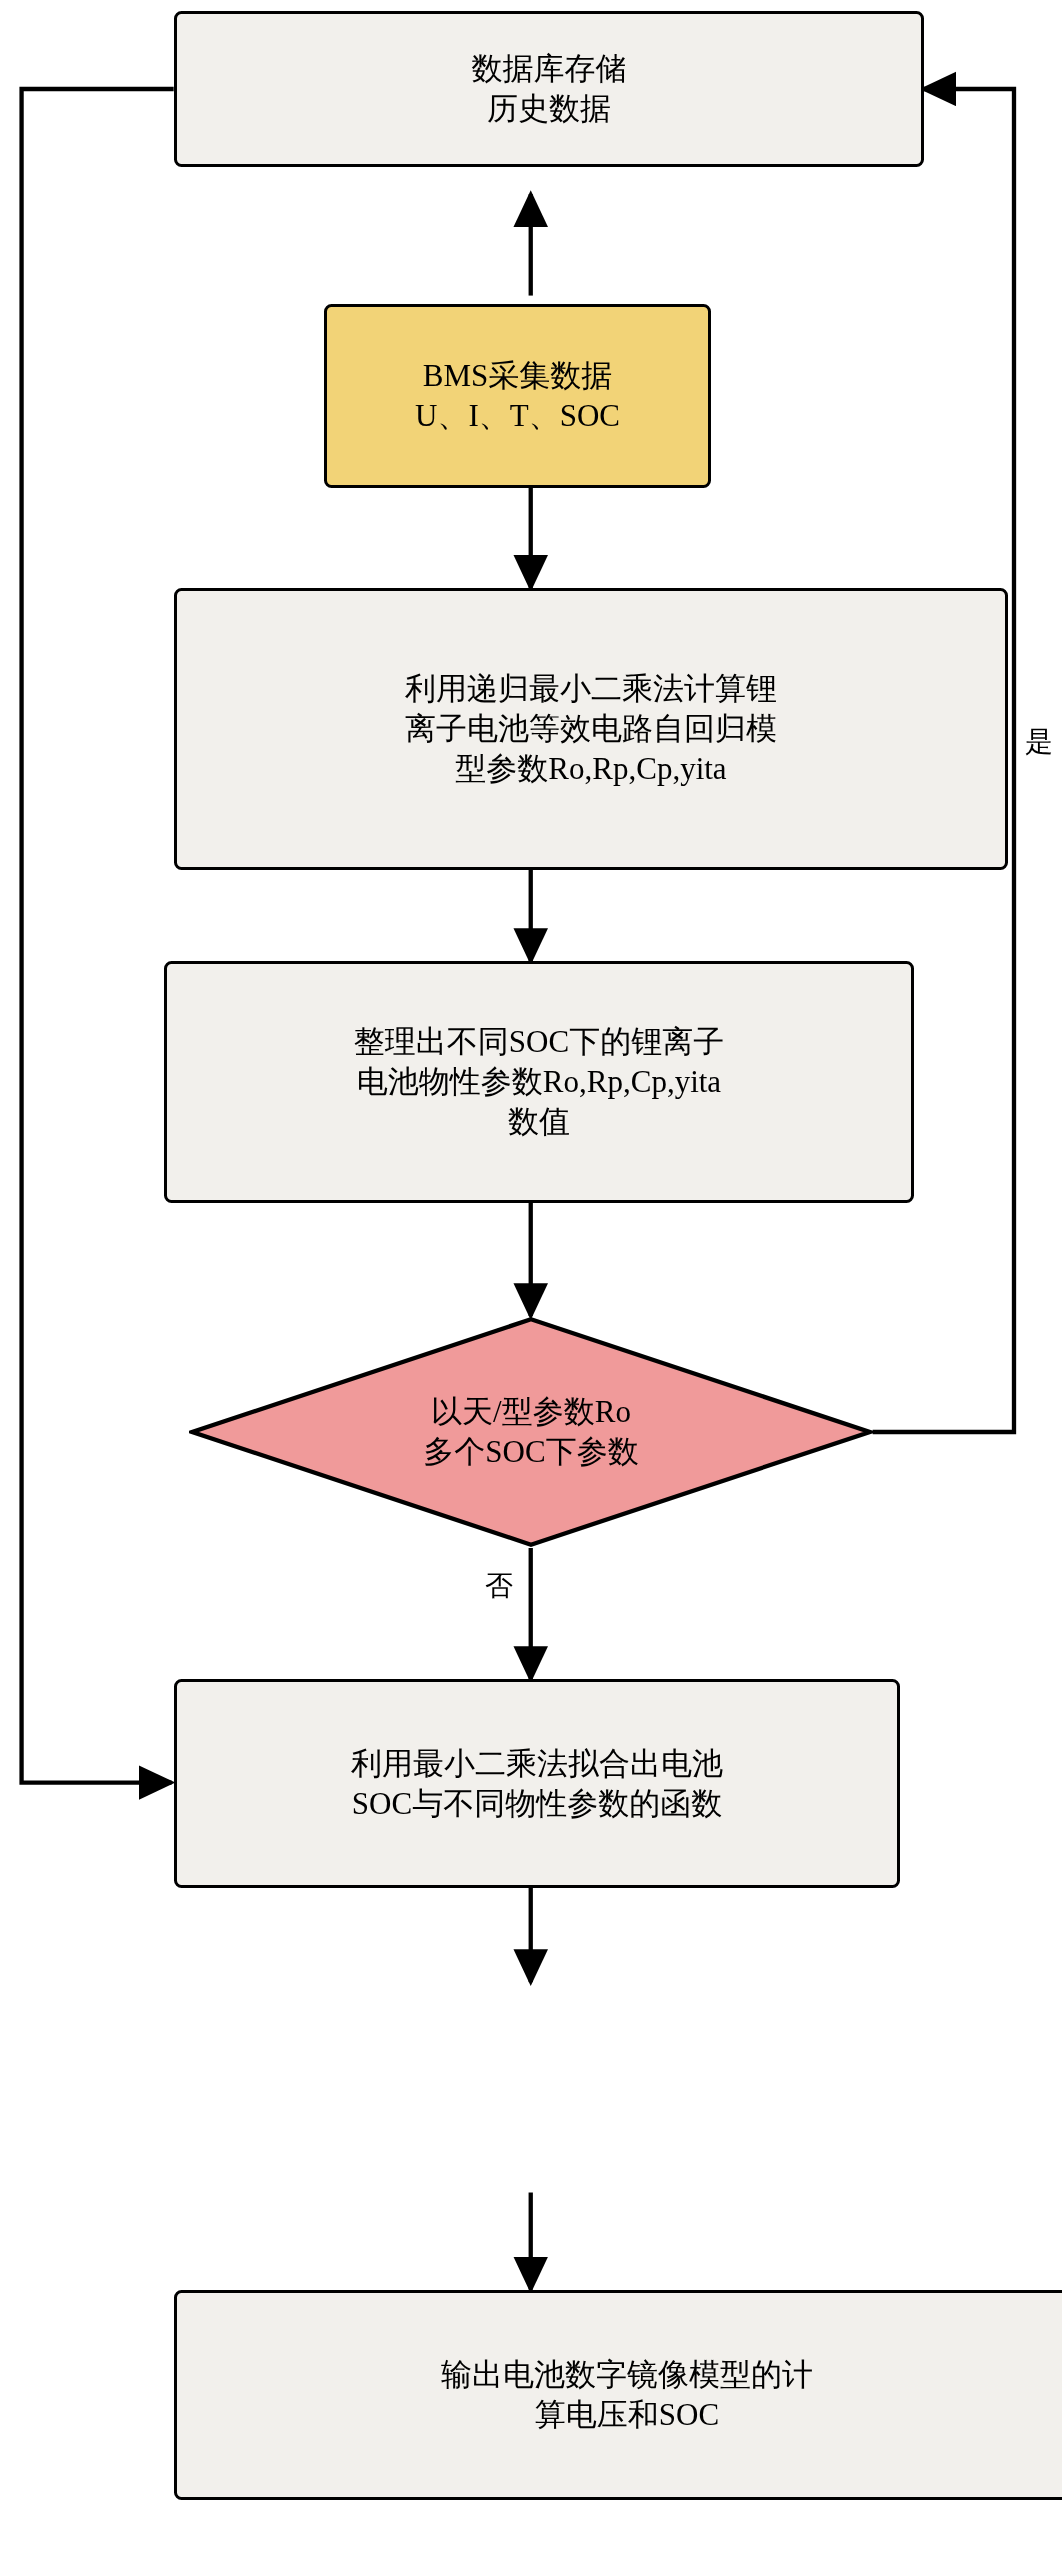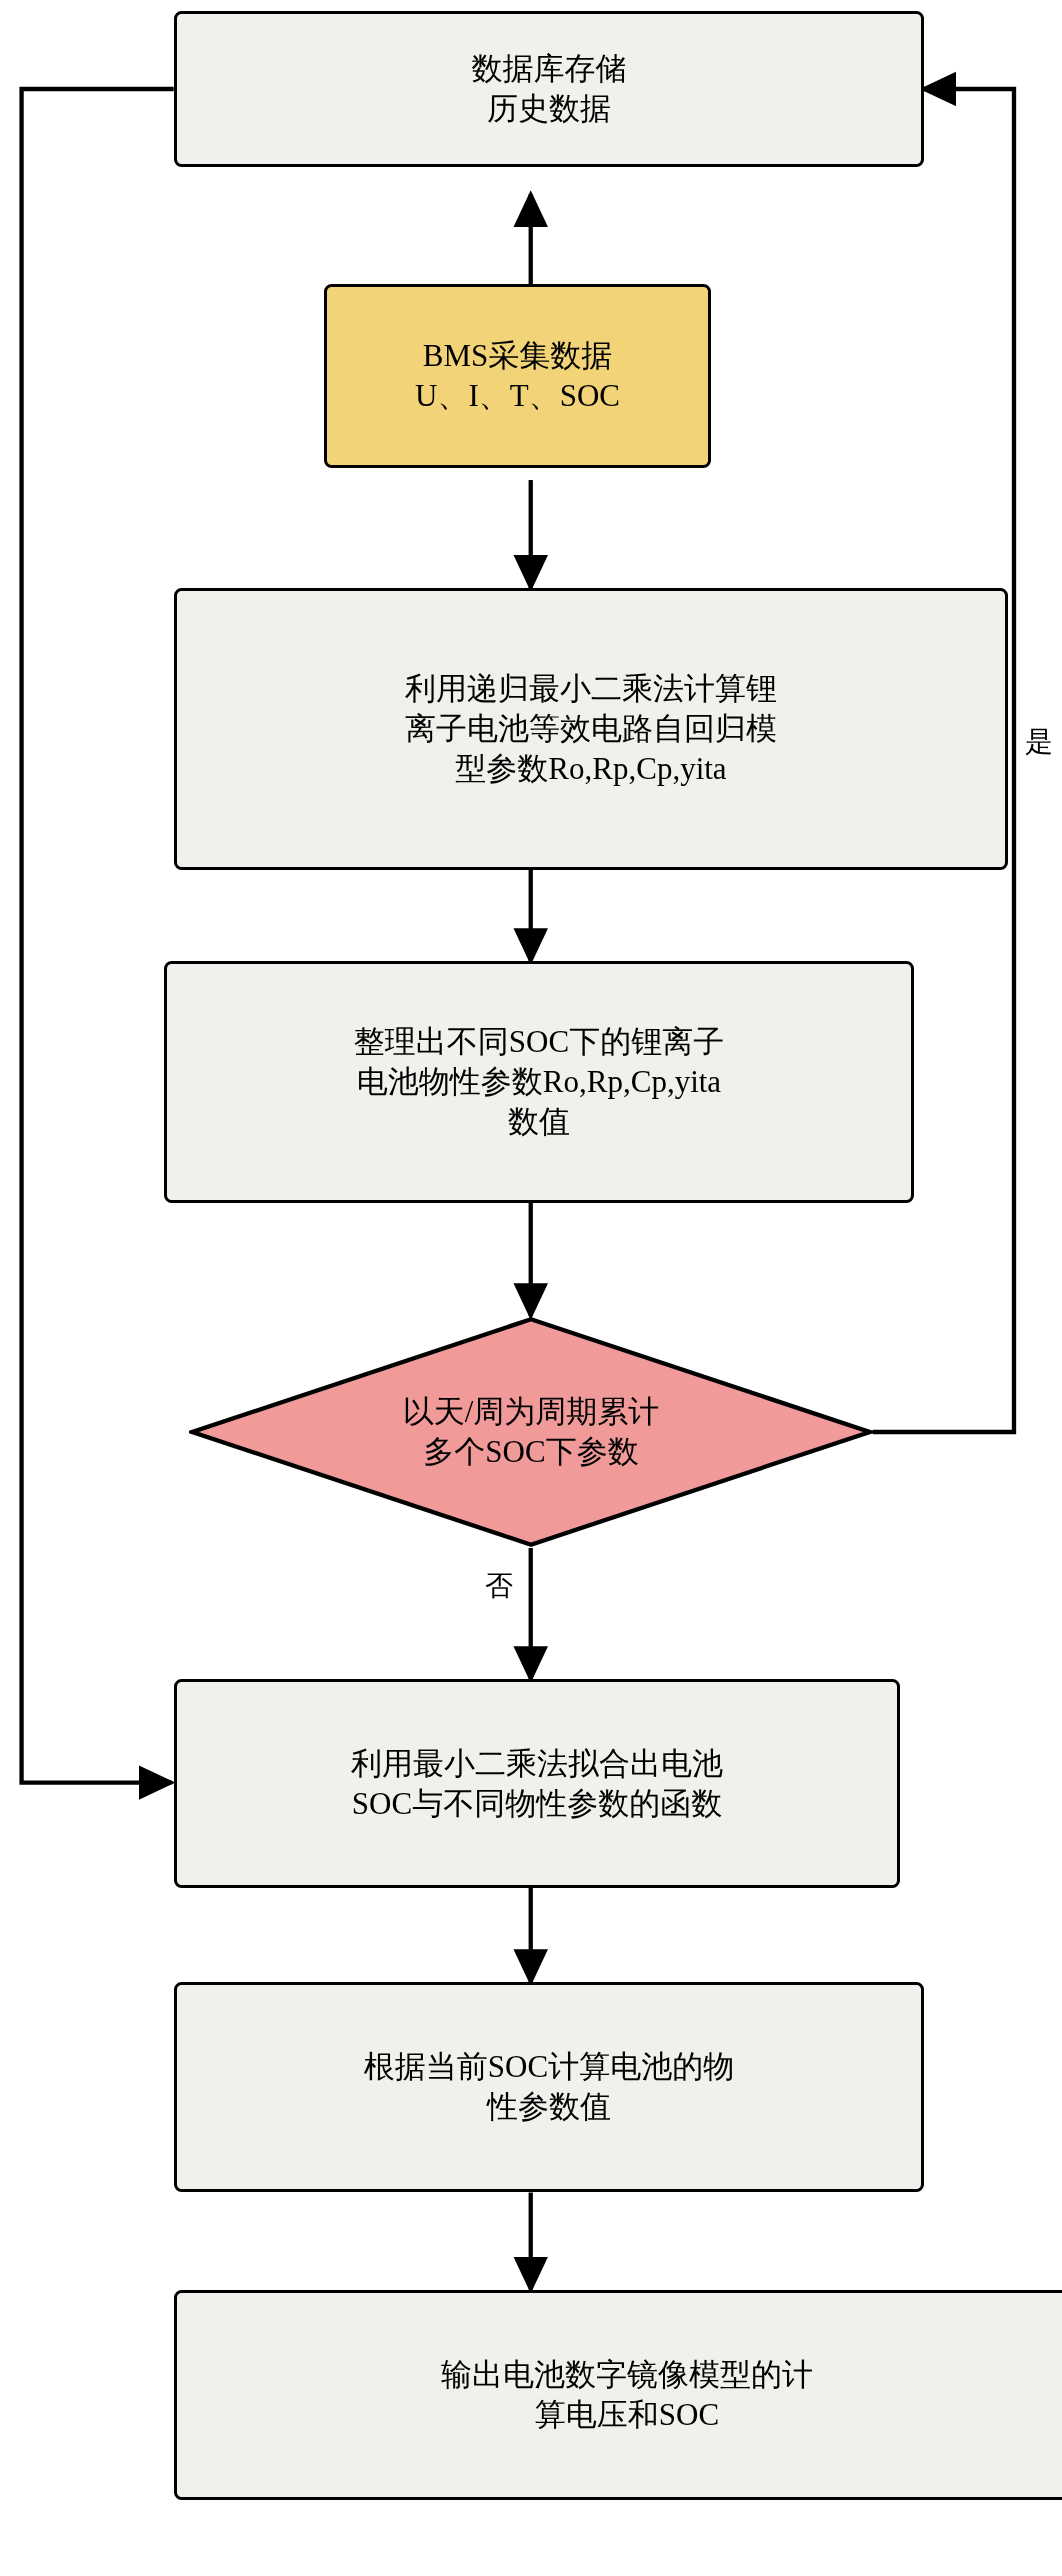--- a/index.html
+++ b/index.html
@@ -103,45 +103,43 @@
     <path class="conn-line ln" d="M 322 165 L 40 165 L 40 3305 L 318 3305" marker-end="url(#arrow)"></path>
 
     <path class="conn-line ln" d="M 984 3500 L 984 3675" marker-end="url(#arrow)"></path>
 
     <path class="conn-line ln" d="M 984 4065 L 984 4245" marker-end="url(#arrow)"></path>
   </svg>
 
   <div class="node box" style="left:174px; top:10.8px; width:750px; height:156px;">数据库存储
 历史数据</div>
 
-  <div class="node box highlight" style="left:324px; top:284px; width:387px; height:184px;">BMS采集数据
+  <div class="node box highlight" style="left:324px; top:304px; width:387px; height:184px;">BMS采集数据
 U、I、T、SOC</div>
 
   <div class="node box" style="left:174px; top:588px; width:834px; height:282px;">利用递归最小二乘法计算锂
 离子电池等效电路自回归模
 型参数Ro,Rp,Cp,yita</div>
 
   <div class="node box" style="left:164px; top:961px; width:750px; height:242px;">整理出不同SOC下的锂离子
 电池物性参数Ro,Rp,Cp,yita
 数值</div>
 
   <div class="diamond-wrap" style="left:189px; top:1316px; width:684px; height:232px;">
     <svg class="diamond-shape" viewBox="0 0 1268 430" preserveAspectRatio="none">
       <polygon points="634,6 1262,215 634,424 6,215" fill="#f09a9a" stroke="#000000" stroke-width="8"></polygon>
     </svg>
-    <div class="diamond-label">以天/周为周期累计
+    <div class="diamond-label">以天/型参数Ro
 多个SOC下参数</div>
   </div>
 
   <div class="edge-label" style="left:1025px; top:723px;">是</div>
   <div class="edge-label" style="left:485px; top:1567px;">否</div>
 
   <div class="node box" style="left:174px; top:1679px; width:726px; height:209px;">利用最小二乘法拟合出电池
 SOC与不同物性参数的函数</div>
 
-  <div class="node box" style="left:174px; top:1982px; width:750px; height:210px;">根据当前SOC计算电池的物
-性参数值</div>
 
   <div class="node box" style="left:174px; top:2290px; width:906px; height:210px;">输出电池数字镜像模型的计
 算电压和SOC</div>
 
 </div>
 
 
 </body></html>

